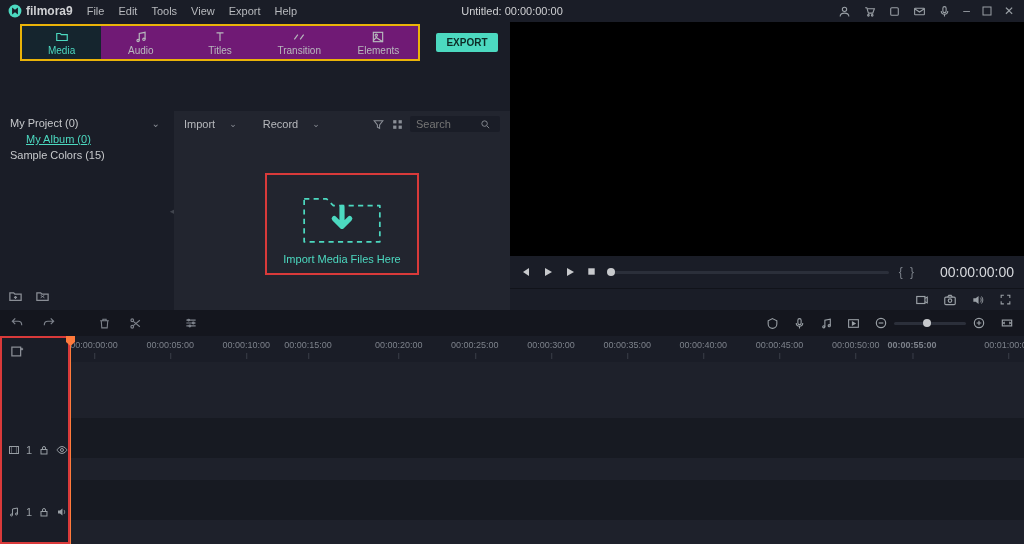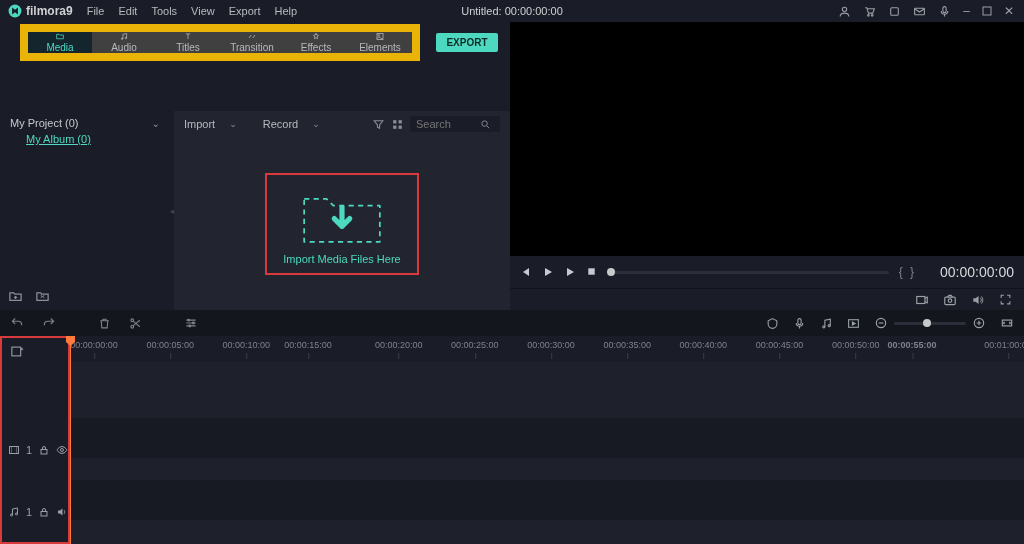--- a/index.html
+++ b/index.html
@@ -16,21 +16,21 @@
   .title-center { position:absolute; left:50%; transform:translateX(-50%); font-size:11px; color:#cfd0d3; }
   .win-icons { margin-left:auto; display:flex; gap:12px; padding-right:10px; color:#9aa0a6; align-items:center;}
   .win-icons span { font-size:12px; }
 
   
   .upper { height:288px; display:flex; }
 
   
   .library { width:510px; display:flex; flex-direction:column; background:#1a1d27; }
 
-  .tabs-row { height:37px; display:flex; border:8px solid #eab308; margin:2px 4px 0 20px; background:#404040; }
+  .tabs-row { height:37px; display:flex; border:2px solid #eab308; margin:2px 4px 0 20px; background:#701a75; }
   .tab { flex:1; display:flex; flex-direction:column; align-items:center; justify-content:center; gap:1px; font-size:10px; color:#b7b9bd; cursor:pointer; }
   .tab.active { background:#15252e; color:#4cd9c0; }
   .tab svg { width:14px; height:14px; }
   .export-btn { background:#4cd9c0; color:#0d2b26; font-size:10px; font-weight:600; padding:4px 10px; border-radius:2px; cursor:pointer; }
   .tabs-outer { display:flex; height:41px; }
   .tabs-outer .tabs-row { flex:1; }
   .export-wrap { width:86px; display:flex; align-items:center; justify-content:center; }
 
   .lib-body { flex:1; display:flex;margin-top:48px; }
   .sidebar { width:170px; background:#1a1d27; display:flex; flex-direction:column; font-size:11px; }
@@ -184,26 +184,20 @@
             <span>Titles</span>
           </div>
           <div class="tab">
             <svg viewBox="0 0 24 24" stroke="#b7b9bd" fill="none" stroke-width="2">
                 <path d="M4 16l6-8M14 16l6-8"></path>
               </svg>
             <span>Transition</span>
           </div>
           <div class="tab">
             <svg viewBox="0 0 24 24" stroke="#b7b9bd" fill="none" stroke-width="2">
-                <path d="M12 3l2 5 5 1-4 4 1 5-4-3-4 3 1-5-4-4 5-1z"></path>
-              </svg>
-            <span>Effects</span>
-          </div>
-          <div class="tab">
-            <svg viewBox="0 0 24 24" stroke="#b7b9bd" fill="none" stroke-width="2">
                 <rect x="4" y="4" width="16" height="16"></rect>
                 <circle cx="9" cy="9" r="2"></circle>
                 <path d="M4 18l5-5 11 7"></path>
               </svg>
             <span>Elements</span>
           </div>
         </div>
         <div class="export-wrap">
           <div class="export-btn">EXPORT</div>
         </div>
@@ -211,20 +205,23 @@
 
       <div class="lib-body">
         <div class="sidebar">
           <div class="tree">
             <div class="tree-row">
               <span>My Project (0)</span>
               <span class="chev">⌄</span>
             </div>
             <div class="tree-row indent active">
               <span>My Album (0)</span>
+            </div>
+            <div class="tree-row">
+              <span>Sample Colors (15)</span>
             </div>
           </div>
           <div class="sidebar-bottom">
             <span>
                 <svg width="15" height="15" viewBox="0 0 24 24" stroke="#8a8e96" fill="none" stroke-width="2">
                   <path d="M3 6h6l2 2h10v10H3z"></path>
                   <path d="M12 11v5M9.5 13.5h5"></path>
                 </svg>
               </span>
             <span>

